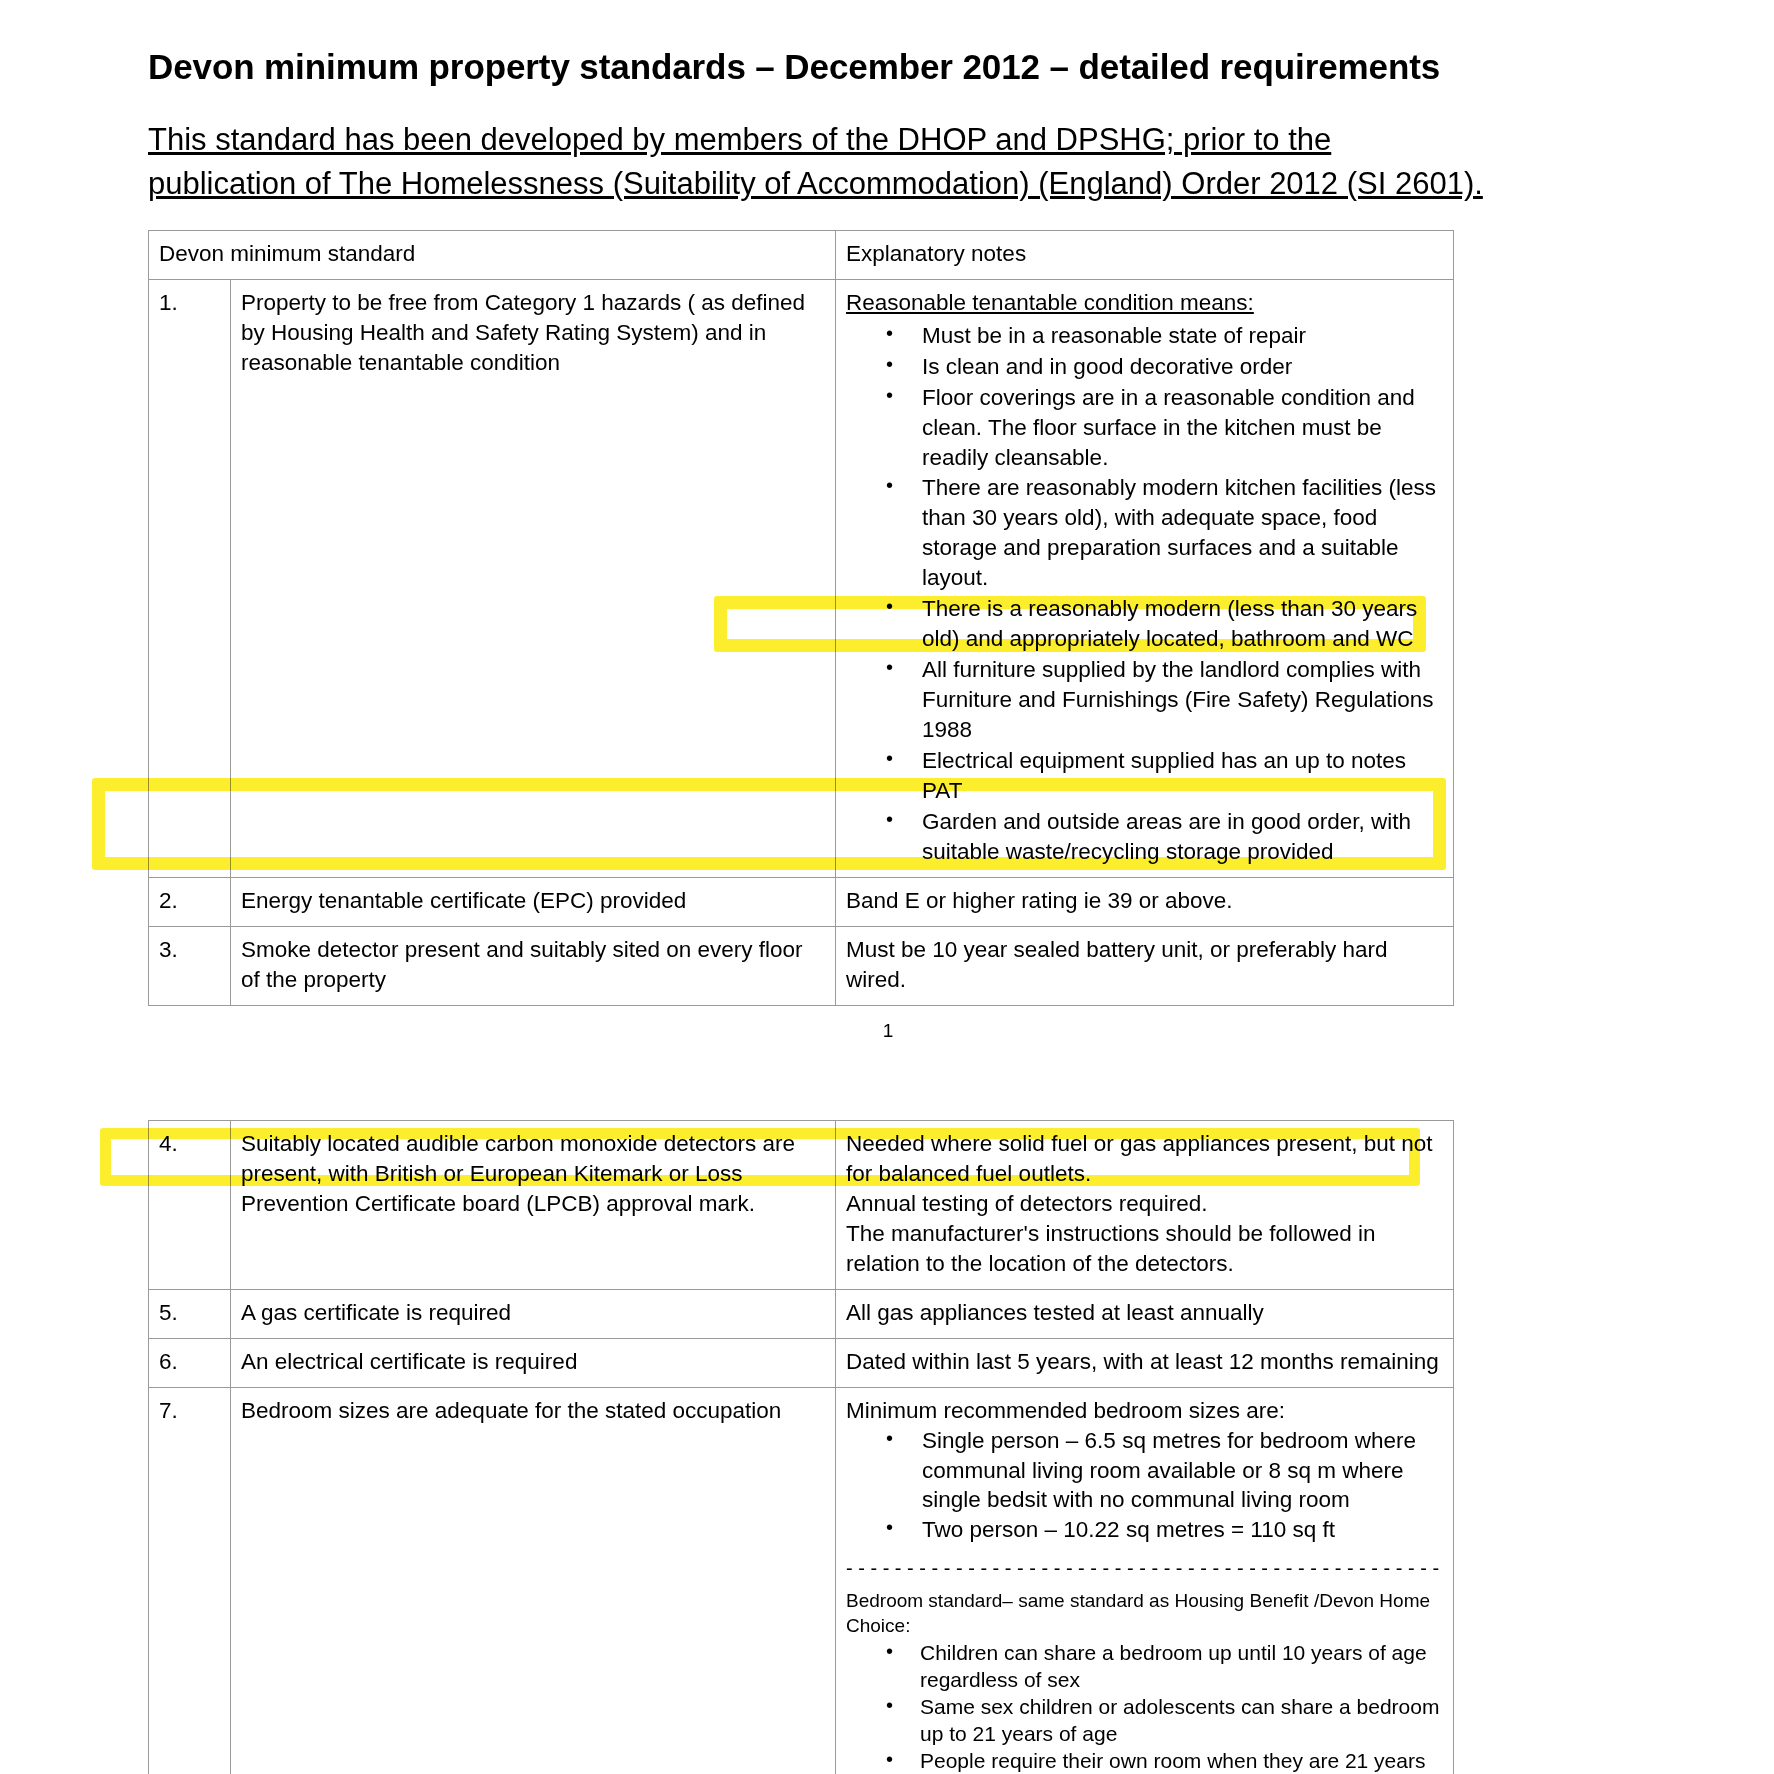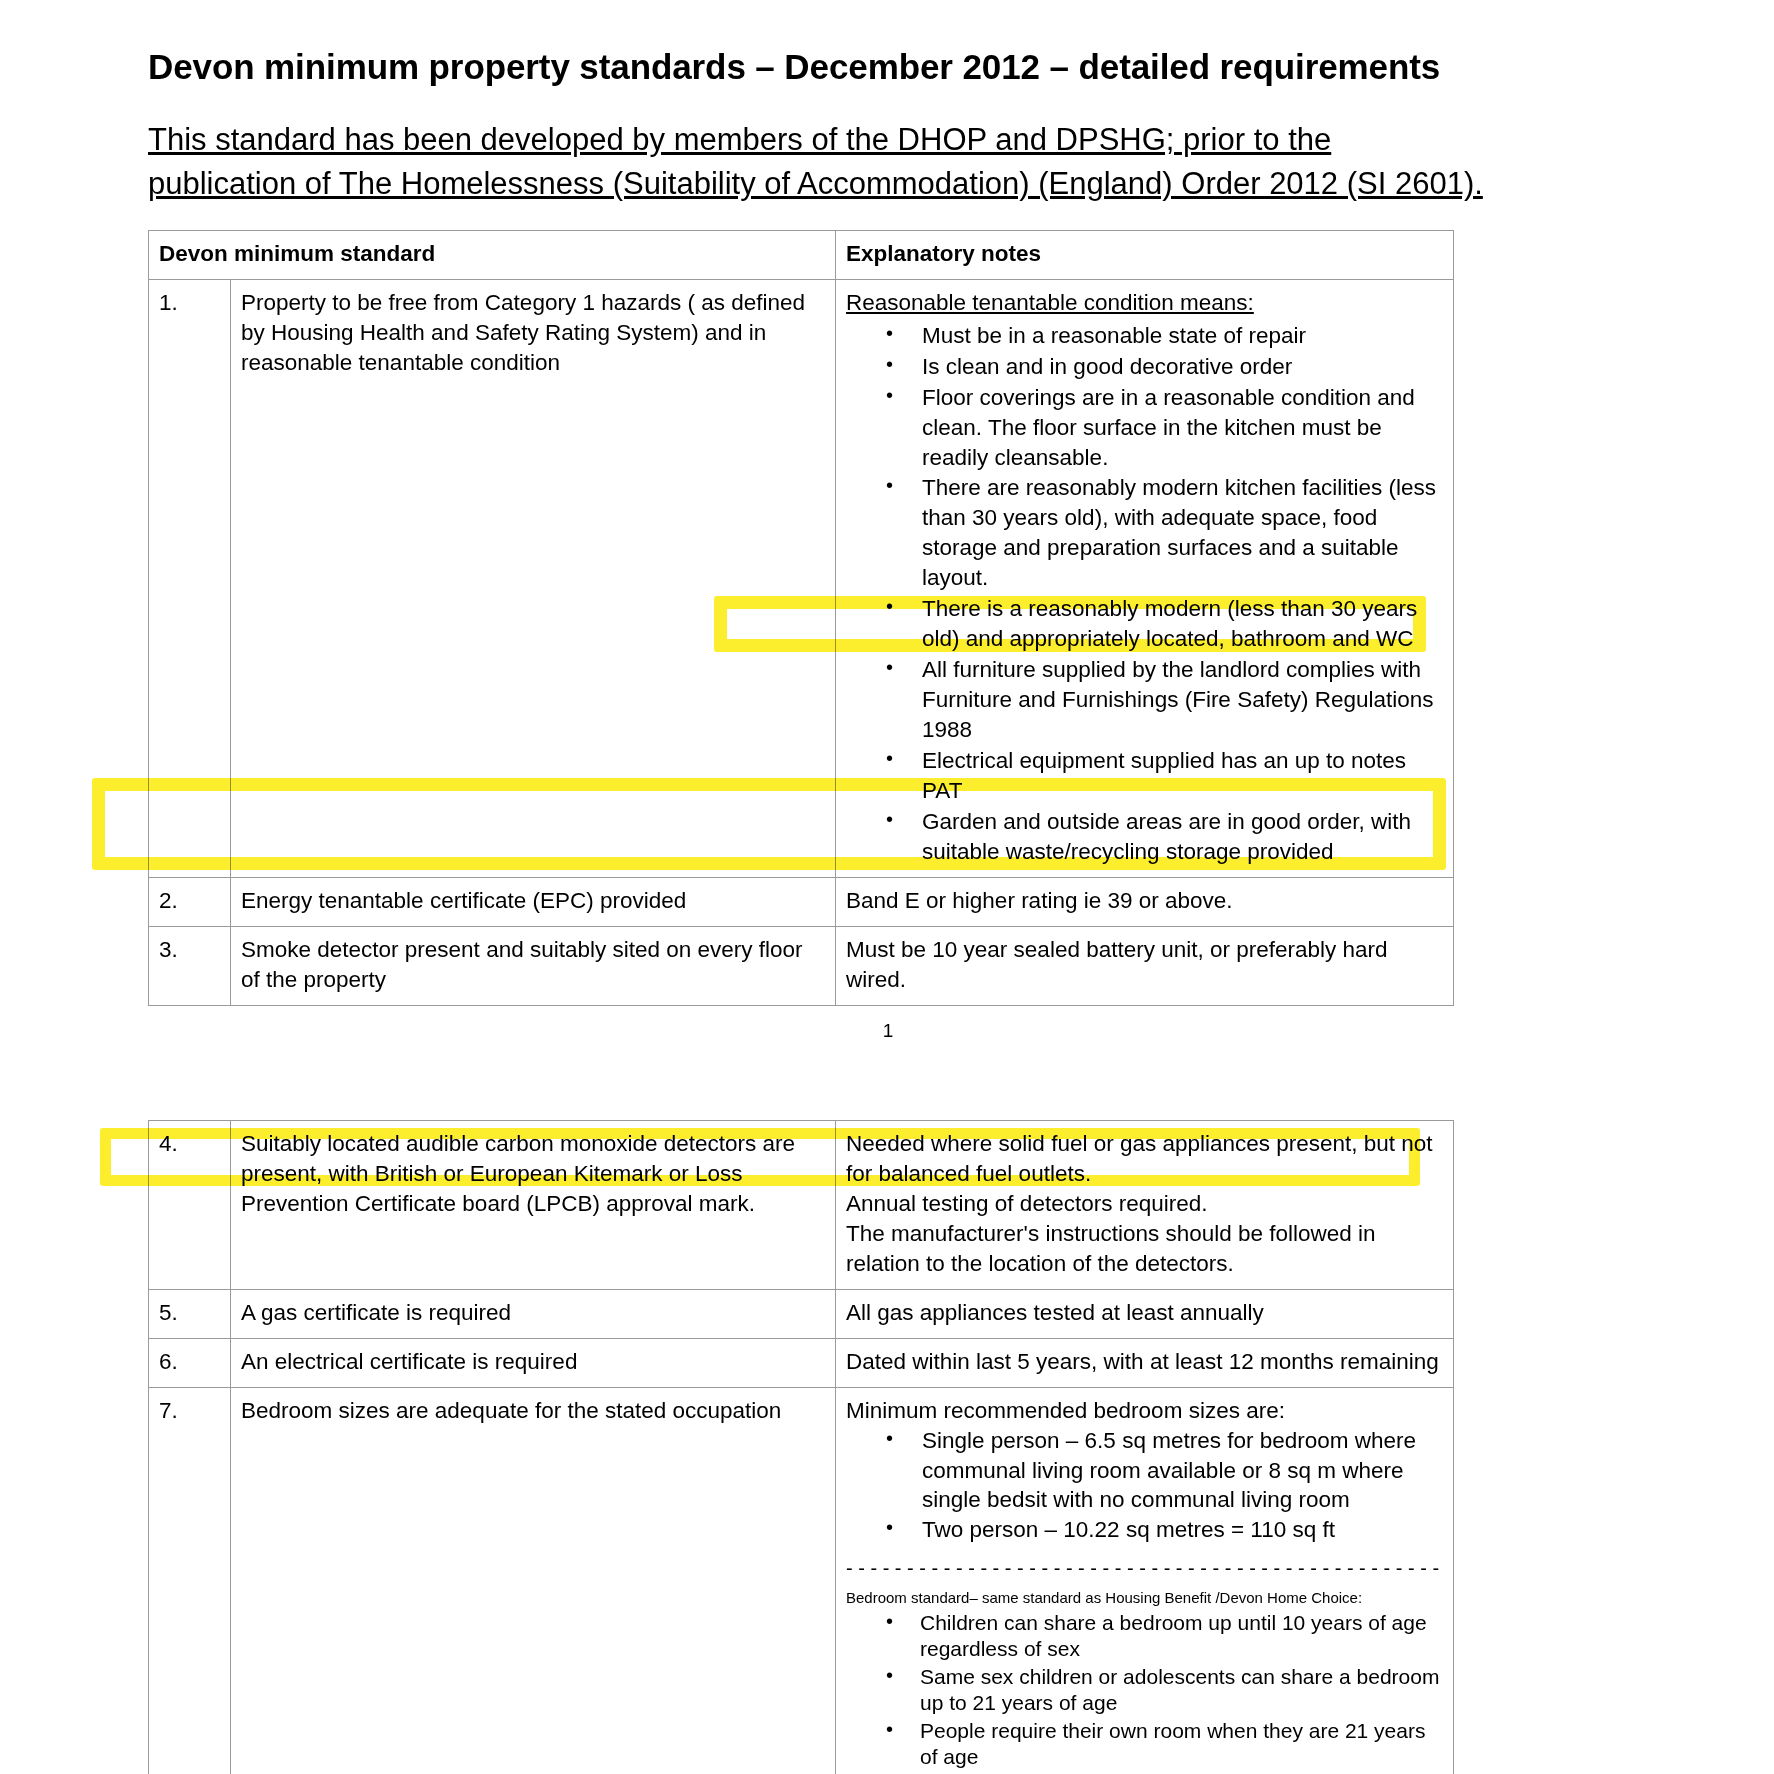--- a/index.html
+++ b/index.html
@@ -54,21 +54,21 @@
   }
   table.std-table td, table.std-table th {
     border: 1.5px solid #9a9a9a;
     vertical-align: top;
     padding: 8px 10px 10px 10px;
     font-size: 22.5px;
     line-height: 1.33;
     text-align: left;
   }
   th.hdr {
-    font-weight: bold;
+    font-weight: normal;
     font-size: 24px;
     padding-top: 12px;
     padding-bottom: 26px;
     margin-top: 24px;
   }
   col.c-num { width: 82px; }
   col.c-std { width: 605px; }
   col.c-notes { width: 618px; }
 
   .cell-num { font-size: 22.5px; }
@@ -96,21 +96,21 @@
 
   .plain-line { margin: 0; }
   .dashed-sep {
     margin: 10px 0 6px 0;
     font-size: 20px;
     letter-spacing: 0px;
     color: #000;
     white-space: nowrap;
     overflow: hidden;
   }
-  .bedroom-note { margin: 0 0 2px 0; font-size: 15px; }
+  .bedroom-note { margin: 0 0 2px 0; font-size: 19px; }
 
   .page-num {
     position: absolute;
     left: 0;
     right: 0;
     text-align: center;
     font-size: 19px;
   }
 
   

